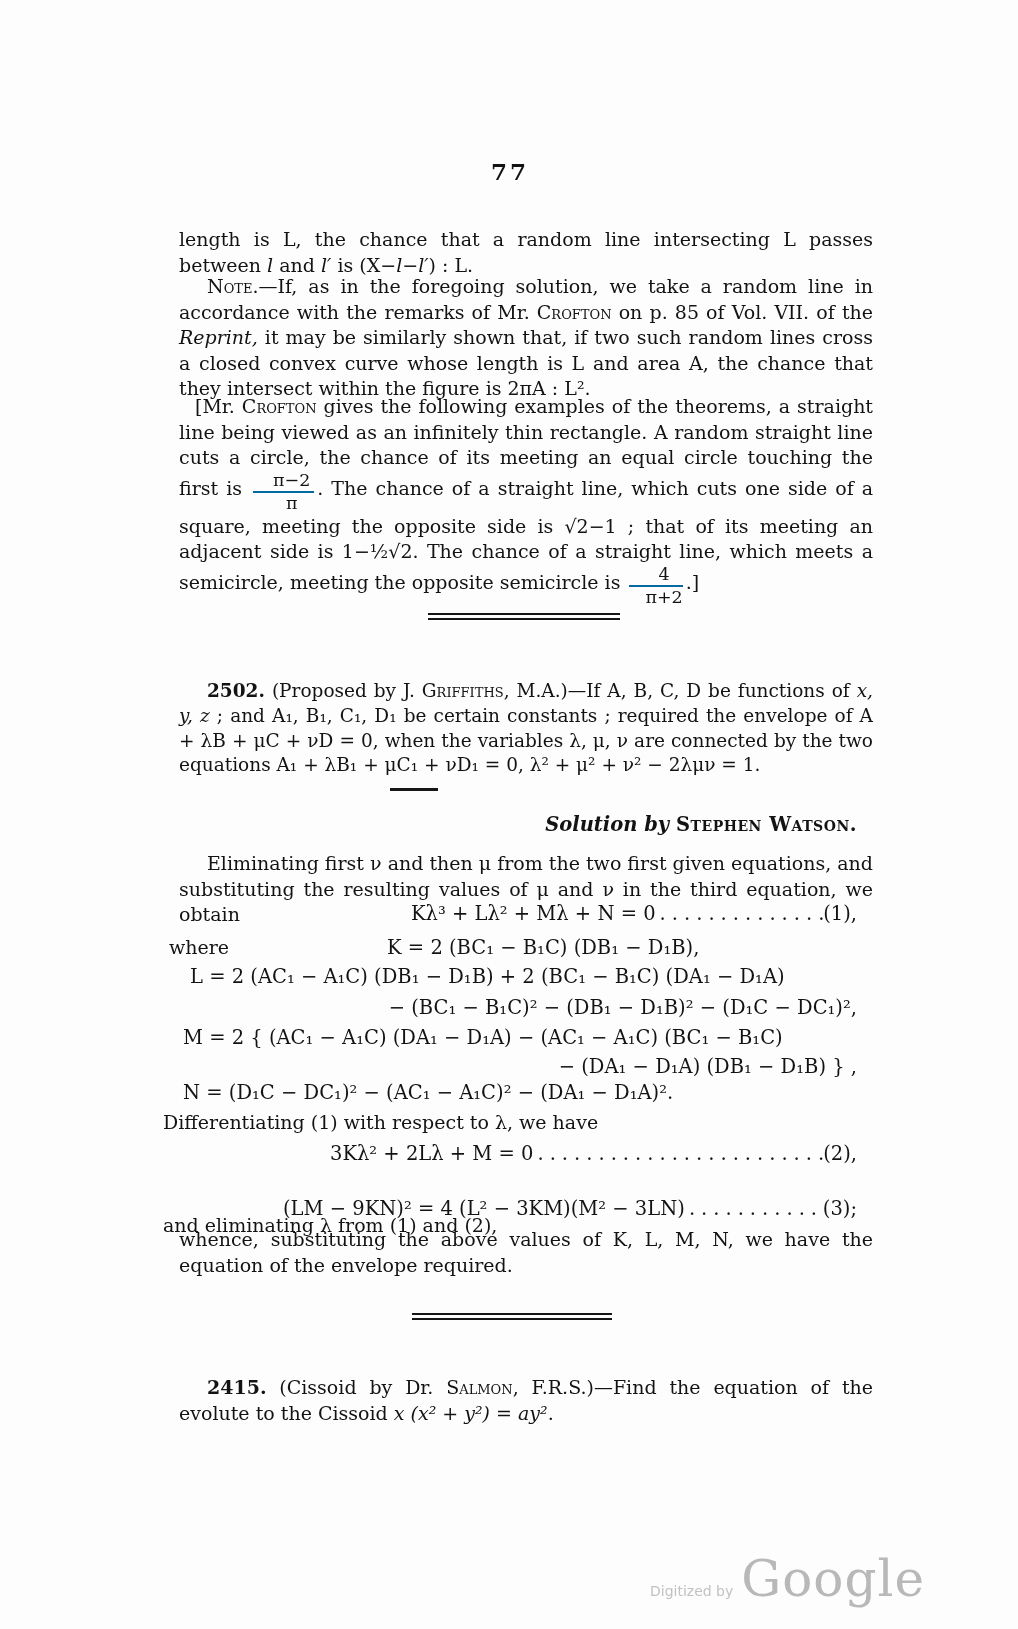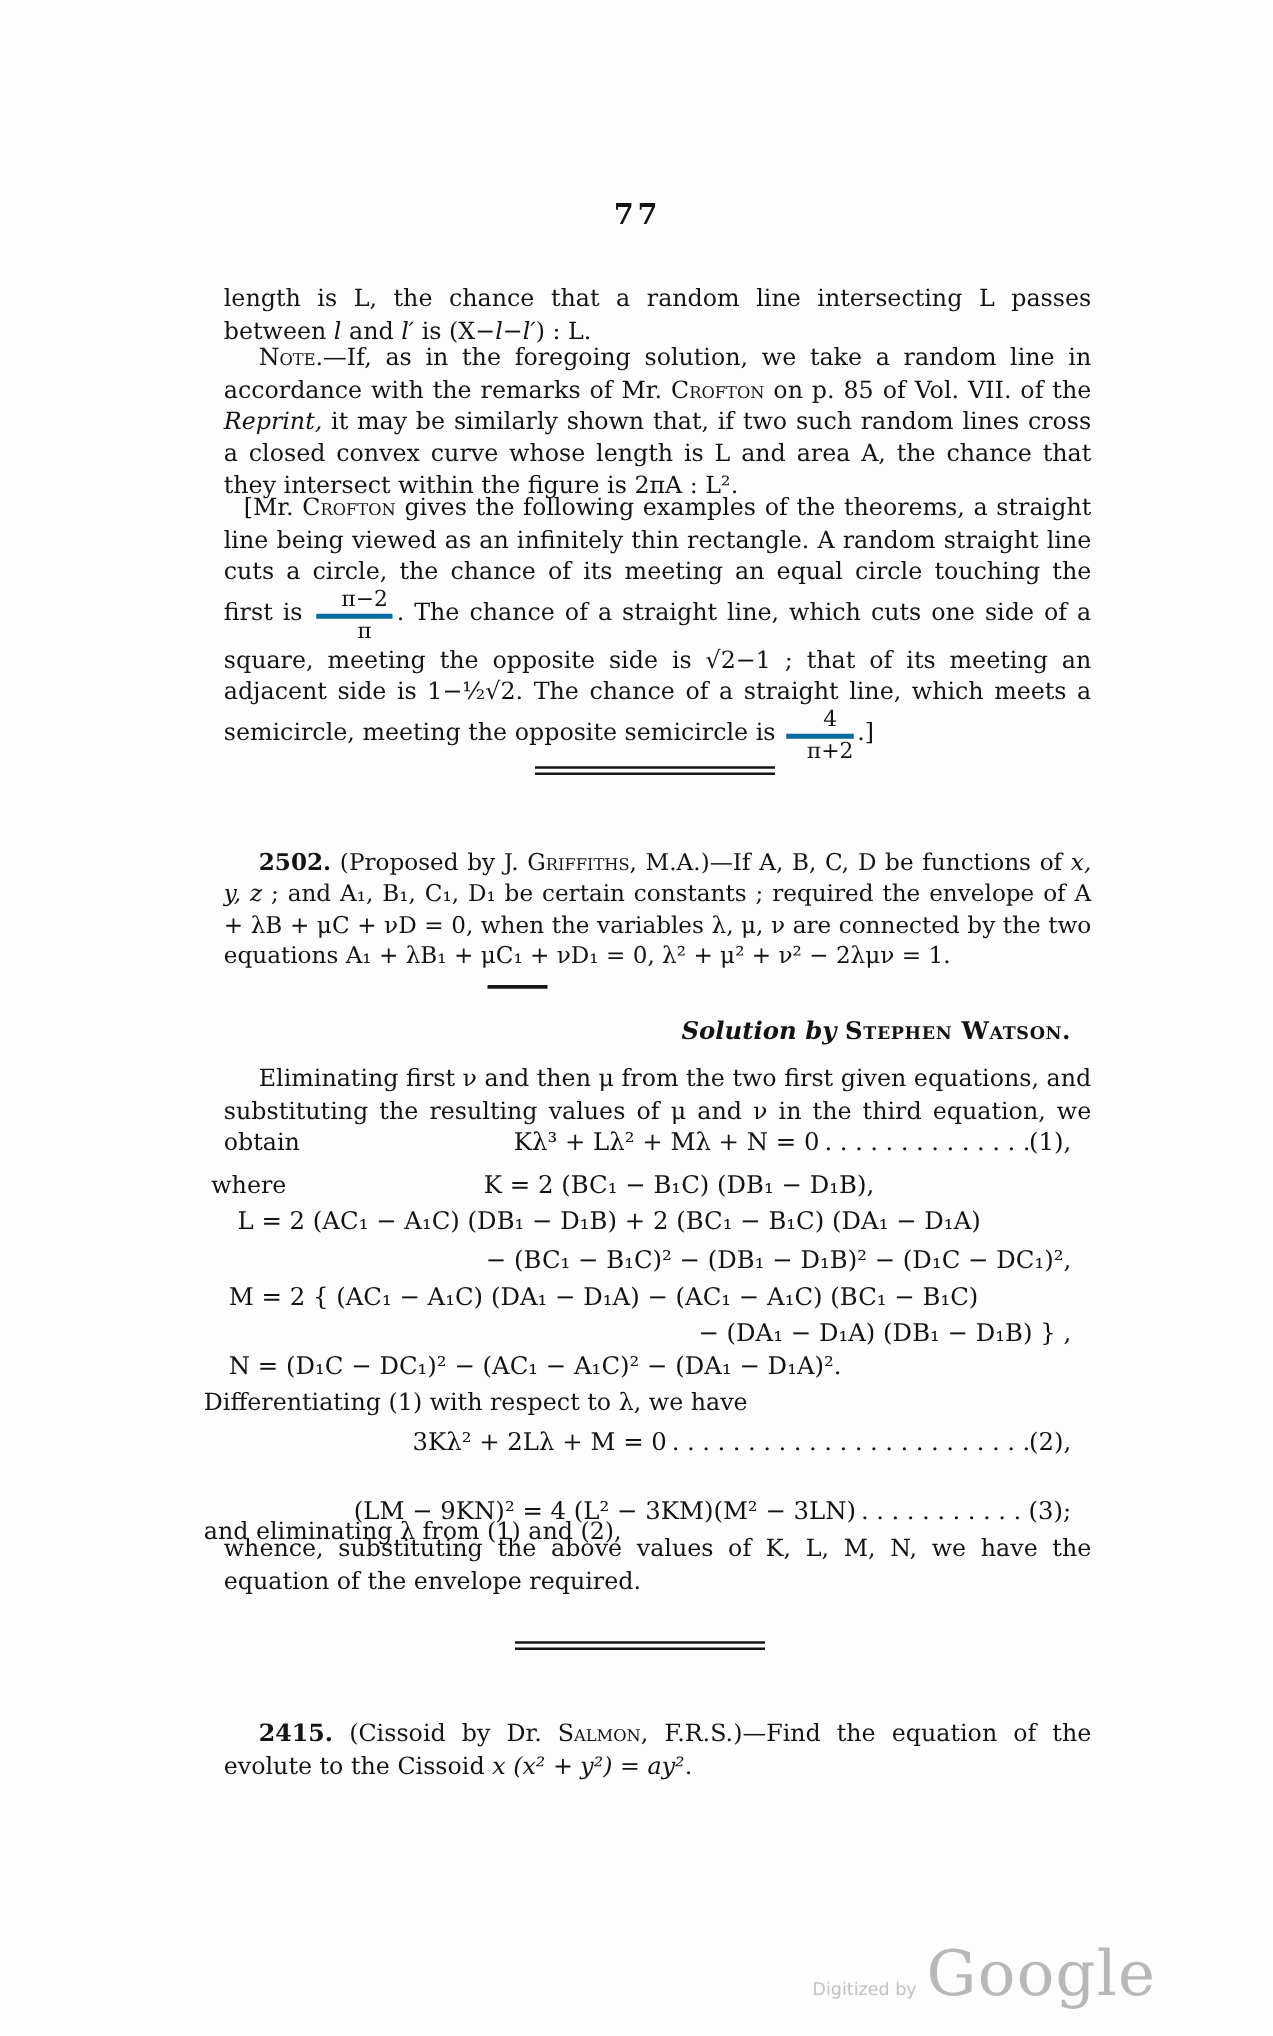--- a/index.html
+++ b/index.html
@@ -24,21 +24,21 @@
   .eqline{position:absolute;left:163px;width:694px;display:flex;align-items:baseline;
           font-size:19.5px;white-space:nowrap;}
   .eqline .pre{flex:0 0 auto;}
   .eqline .dots{flex:1 1 auto;overflow:hidden;letter-spacing:6px;padding:0 4px;}
   .eqline .lbl{flex:0 0 auto;}
   .eqabs{position:absolute;font-size:19.5px;white-space:nowrap;}
   .eqright{position:absolute;left:163px;width:694px;text-align:right;
            font-size:19.5px;white-space:nowrap;}
   .frac{display:inline-block;vertical-align:-0.85em;text-align:center;line-height:1.12;
         font-size:17.5px;margin:0 3px;}
-  .frac .num{display:block;border-bottom:4px solid #0369a1;padding:0 4px 1px;}
+  .frac .num{display:block;border-bottom:2px solid #0369a1;padding:0 4px 1px;}
   .frac .den{display:block;padding-top:1px;}
   .watermark{position:absolute;top:1550px;left:650px;display:flex;align-items:baseline;}
   .wm-text{font-family:"DejaVu Sans","Liberation Sans",sans-serif;font-size:14px;color:#c2c2c2;}
   .wm-logo{font-family:"DejaVu Serif","Liberation Serif",serif;font-size:50px;color:#b8b8b8;
            margin-left:8px;letter-spacing:1px;}
 </style>
 </head>
 <body>
 
 <div class="page">

